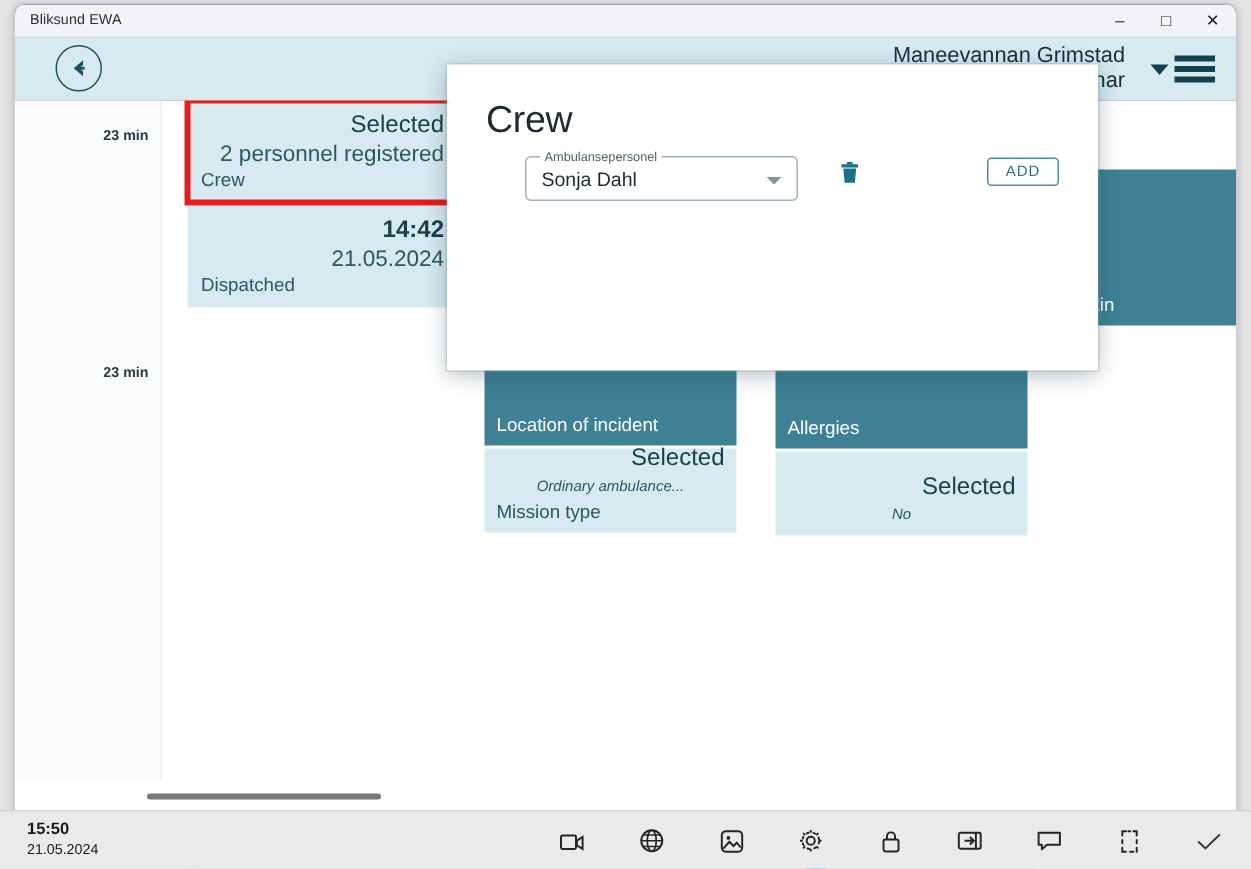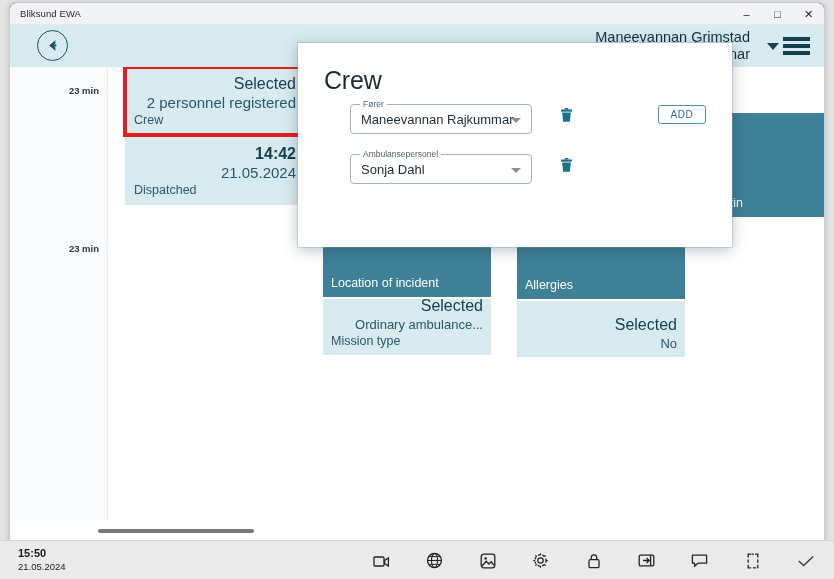--- a/index.html
+++ b/index.html
@@ -144,21 +144,21 @@
     padding: 6px 8px 5px 8px; display: flex; flex-direction: column; justify-content: flex-end;
   }
   .ccard .cval {
     text-align: right; font-size: 16px; line-height: 20px; color: #ffffff;
   }
   .ccard .clbl {
     text-align: left; font-size: 12.5px; line-height: 17px; color: #ffffff;
   }
   .ccard.light { background: #d7eaf0; }
   .ccard.light .cval { color: #17414f; font-size: 16px; }
-  .ccard.light .csub { text-align: right; font-size: 13px; line-height: 17px; color: #2b5767; }
+  .ccard.light .csub { text-align: center; font-size: 10px; line-height: 17px; color: #2b5767; font-style: italic; }
   .ccard.light .clbl { color: #2b5767; }
 
   
   #hscroll {
     position: absolute; left: 88px; bottom: 16px; width: 156px; height: 4px;
     background: #7a7a7a; border-radius: 2px;
   }
   #hscroll-track {
     position: absolute; left: 0; bottom: 16px; width: 816px; height: 4px;
     background: transparent;
@@ -356,34 +356,20 @@
 
     <div id="hscroll-track">
       <div id="hscroll"></div>
     </div>
   </div>
 
   <div id="dialog-shadow">
     <div id="dialog">
       <h1>Crew</h1>
 
-      <div class="field-row">
-        <div class="outlined">
-          <span class="legend">Fører</span>
-          <span class="value">Maneevannan Rajkummar</span>
-          <span class="arrow"></span>
-        </div>
-        <span class="trash">
-          <svg width="13" height="15" viewBox="0 0 13 15" aria-hidden="true">
-            <rect x="1" y="1.5" width="11" height="2.2" fill="#1a7288"></rect>
-            <rect x="4.6" y="0" width="3.8" height="1.6" fill="#1a7288"></rect>
-            <path d="M2.2 4.4 h8.6 l-.9 9.4 h-6.8 Z" fill="#1a7288"></path>
-          </svg>
-        </span>
-      </div>
 
       <div class="field-row">
         <div class="outlined">
           <span class="legend">Ambulansepersonel</span>
           <span class="value">Sonja Dahl</span>
           <span class="arrow"></span>
         </div>
         <span class="trash">
           <svg width="13" height="15" viewBox="0 0 13 15" aria-hidden="true">
             <rect x="1" y="1.5" width="11" height="2.2" fill="#1a7288"></rect>

